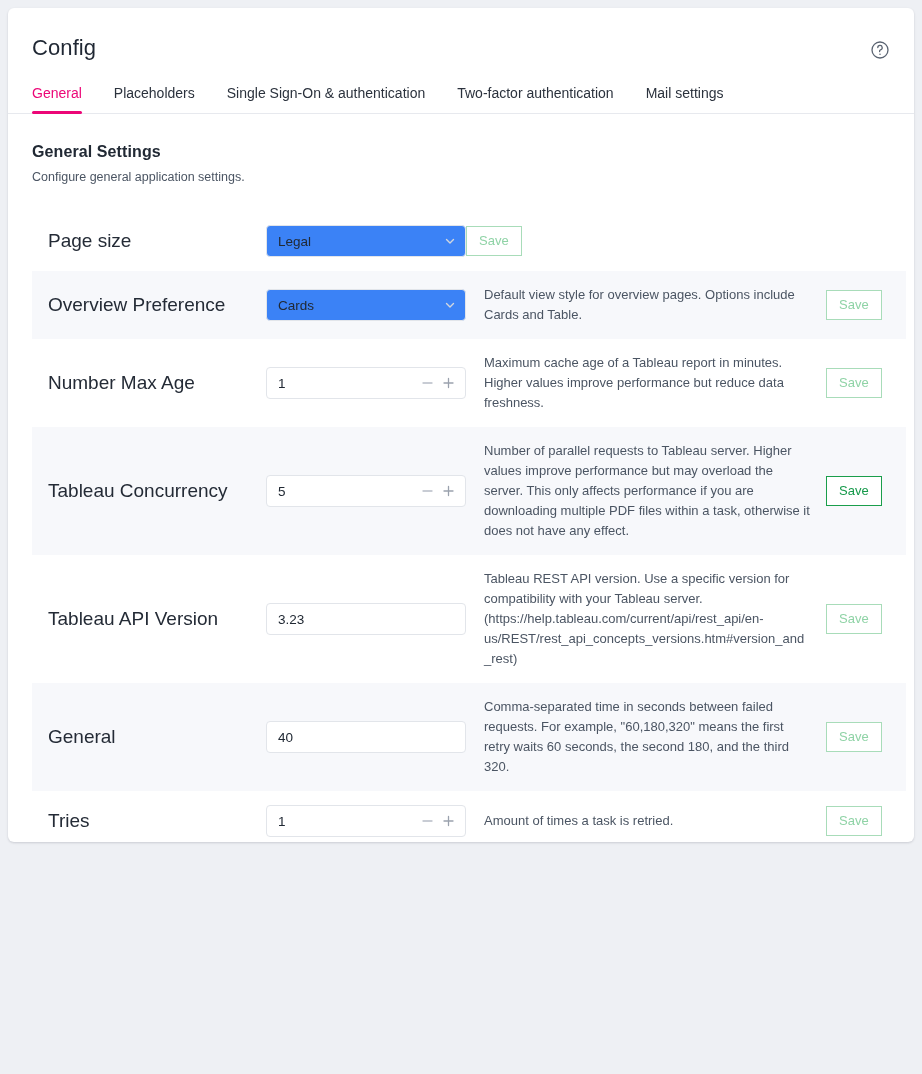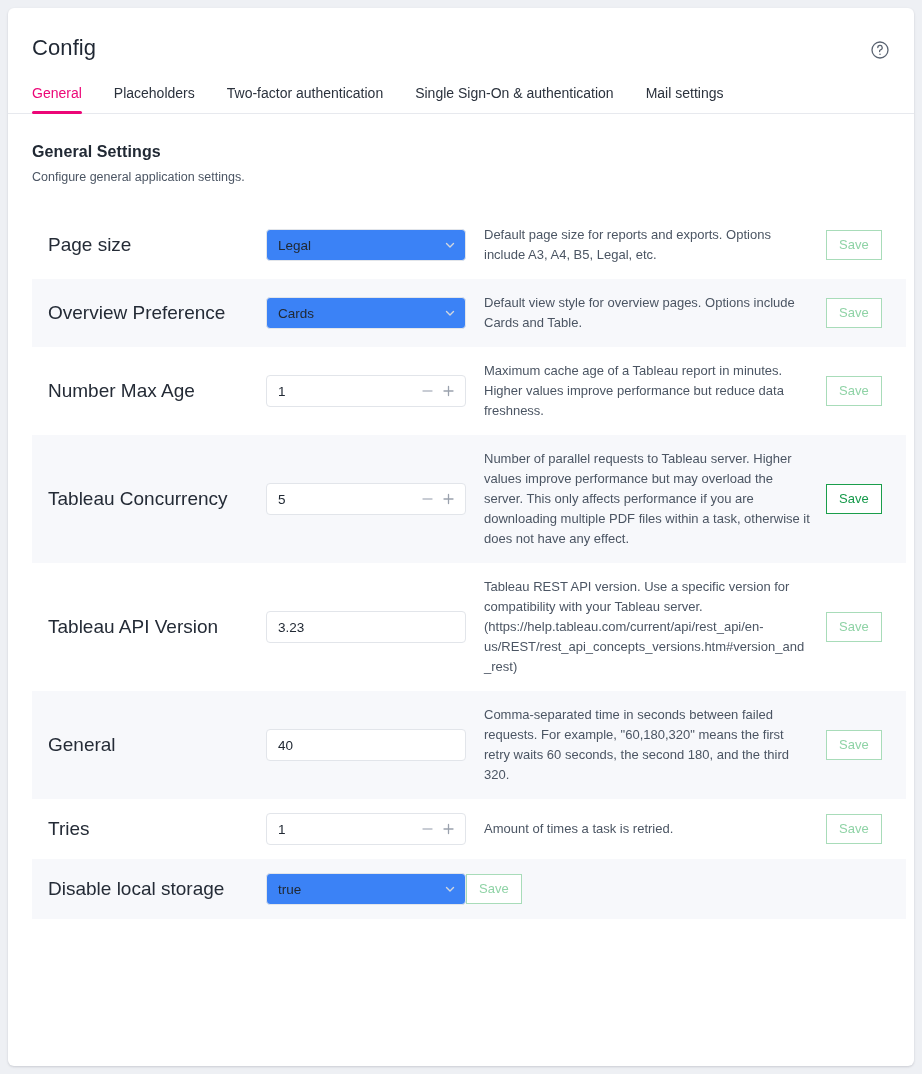--- a/index.html
+++ b/index.html
@@ -15,21 +15,21 @@
   .page {
     width: 922px;
     height: 1074px;
     padding: 8px 8px 8px 8px;
   }
 
   .card {
     background: #ffffff;
     border-radius: 6px;
     width: 906px;
-    height: 1058px;
+    height: 834px;
     box-shadow: 0 1px 3px rgba(16,24,40,0.10), 0 1px 2px rgba(16,24,40,0.06);
     overflow: hidden;
     position: relative;
   }
 
   
   .card-header {
     display: flex;
     align-items: flex-start;
     justify-content: space-between;
@@ -247,24 +247,24 @@
     </div>
 
     <div class="tabs">
       <div class="tab active">
         <span>General</span>
       </div>
       <div class="tab">
         <span>Placeholders</span>
       </div>
       <div class="tab">
+        <span>Single Sign-On &amp; authentication</span>
+      </div>
+      <div class="tab">
         <span>Two-factor authentication</span>
-      </div>
-      <div class="tab">
-        <span>Single Sign-On &amp; authentication</span>
       </div>
       <div class="tab">
         <span>Mail settings</span>
       </div>
     </div>
 
     <div class="section">
       <div class="section-title">General Settings</div>
       <div class="section-sub">Configure general application settings.</div>
     </div>
@@ -275,21 +275,20 @@
           <div class="row-control">
             <div class="select">
               <span>Legal</span>
               <span class="chev">
                 <svg viewBox="0 0 12 12" width="12" height="12" fill="none" stroke="currentColor" stroke-width="1.4" stroke-linecap="round" stroke-linejoin="round">
                   <path d="M2.5 4.5 6 8l3.5-3.5"></path>
                 </svg>
               </span>
             </div>
           </div>
-          <div class="row-desc">Default page size for reports and exports. Options include A3, A4, B5, Legal, etc.</div>
           <div class="row-action">
             <button class="save-btn" disabled="">Save</button>
           </div>
         </div>
         <div class="row alt">
           <div class="row-label">Overview Preference</div>
           <div class="row-control">
             <div class="select">
               <span>Cards</span>
               <span class="chev">

